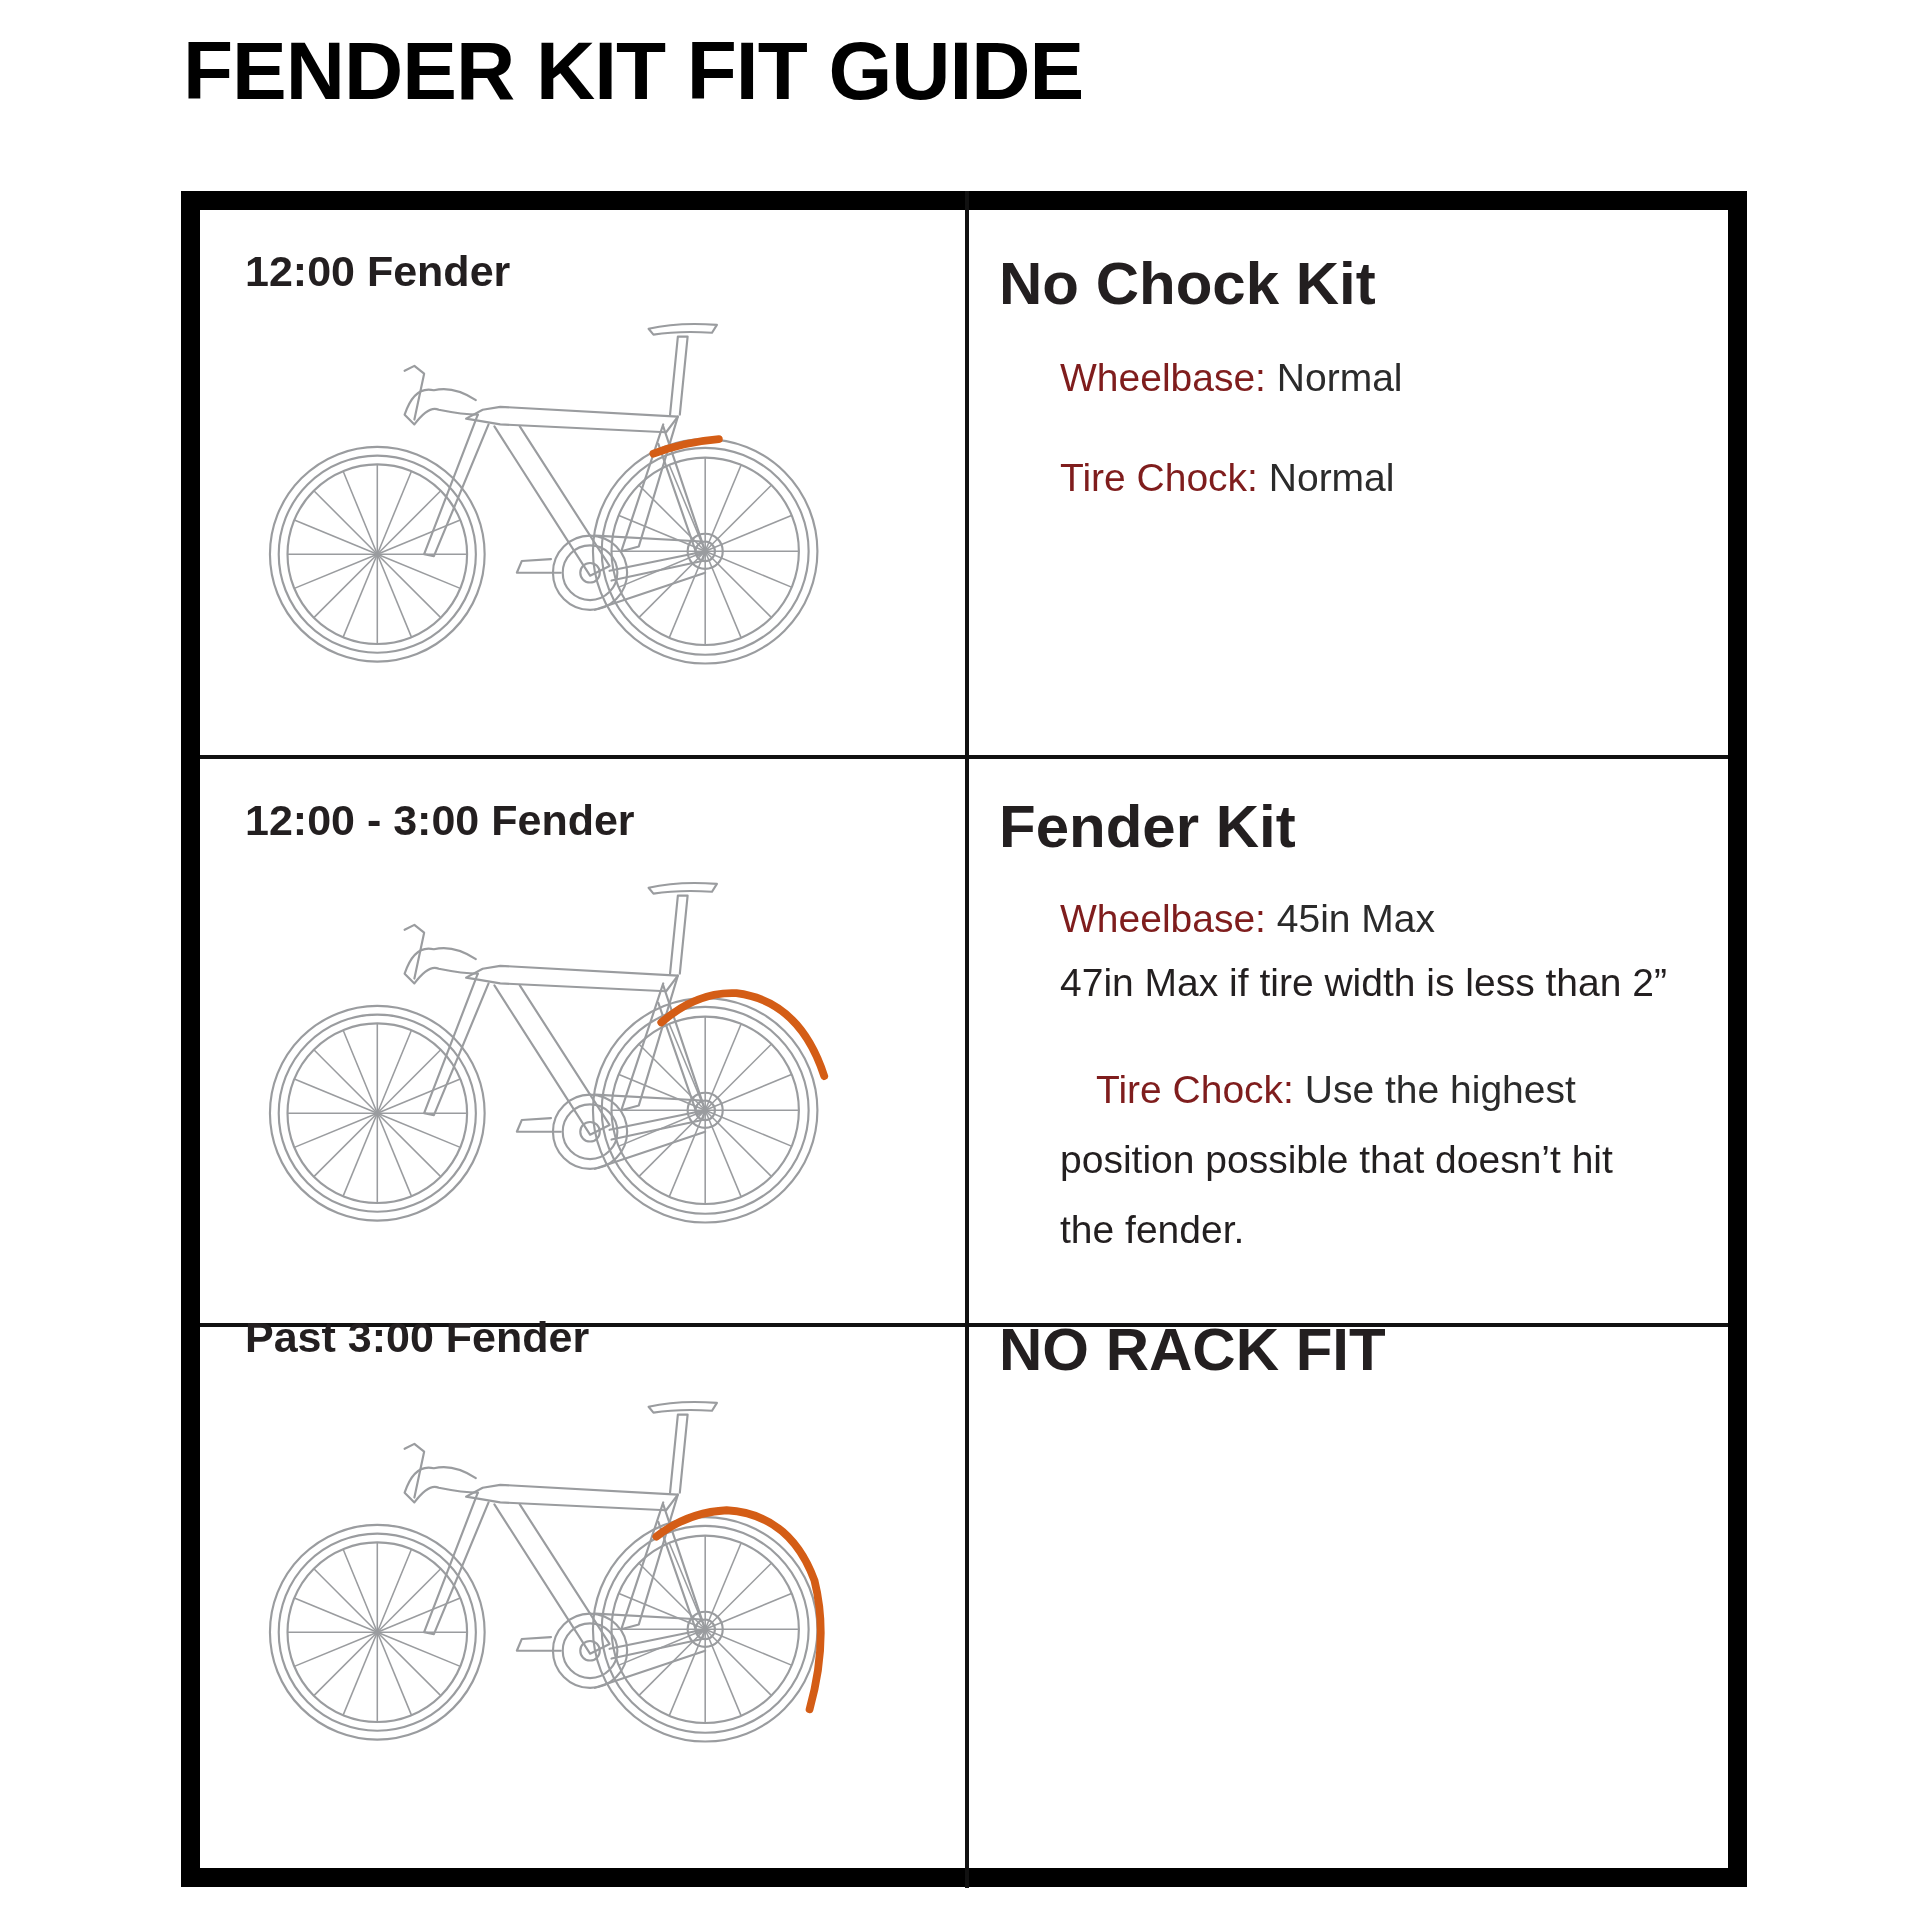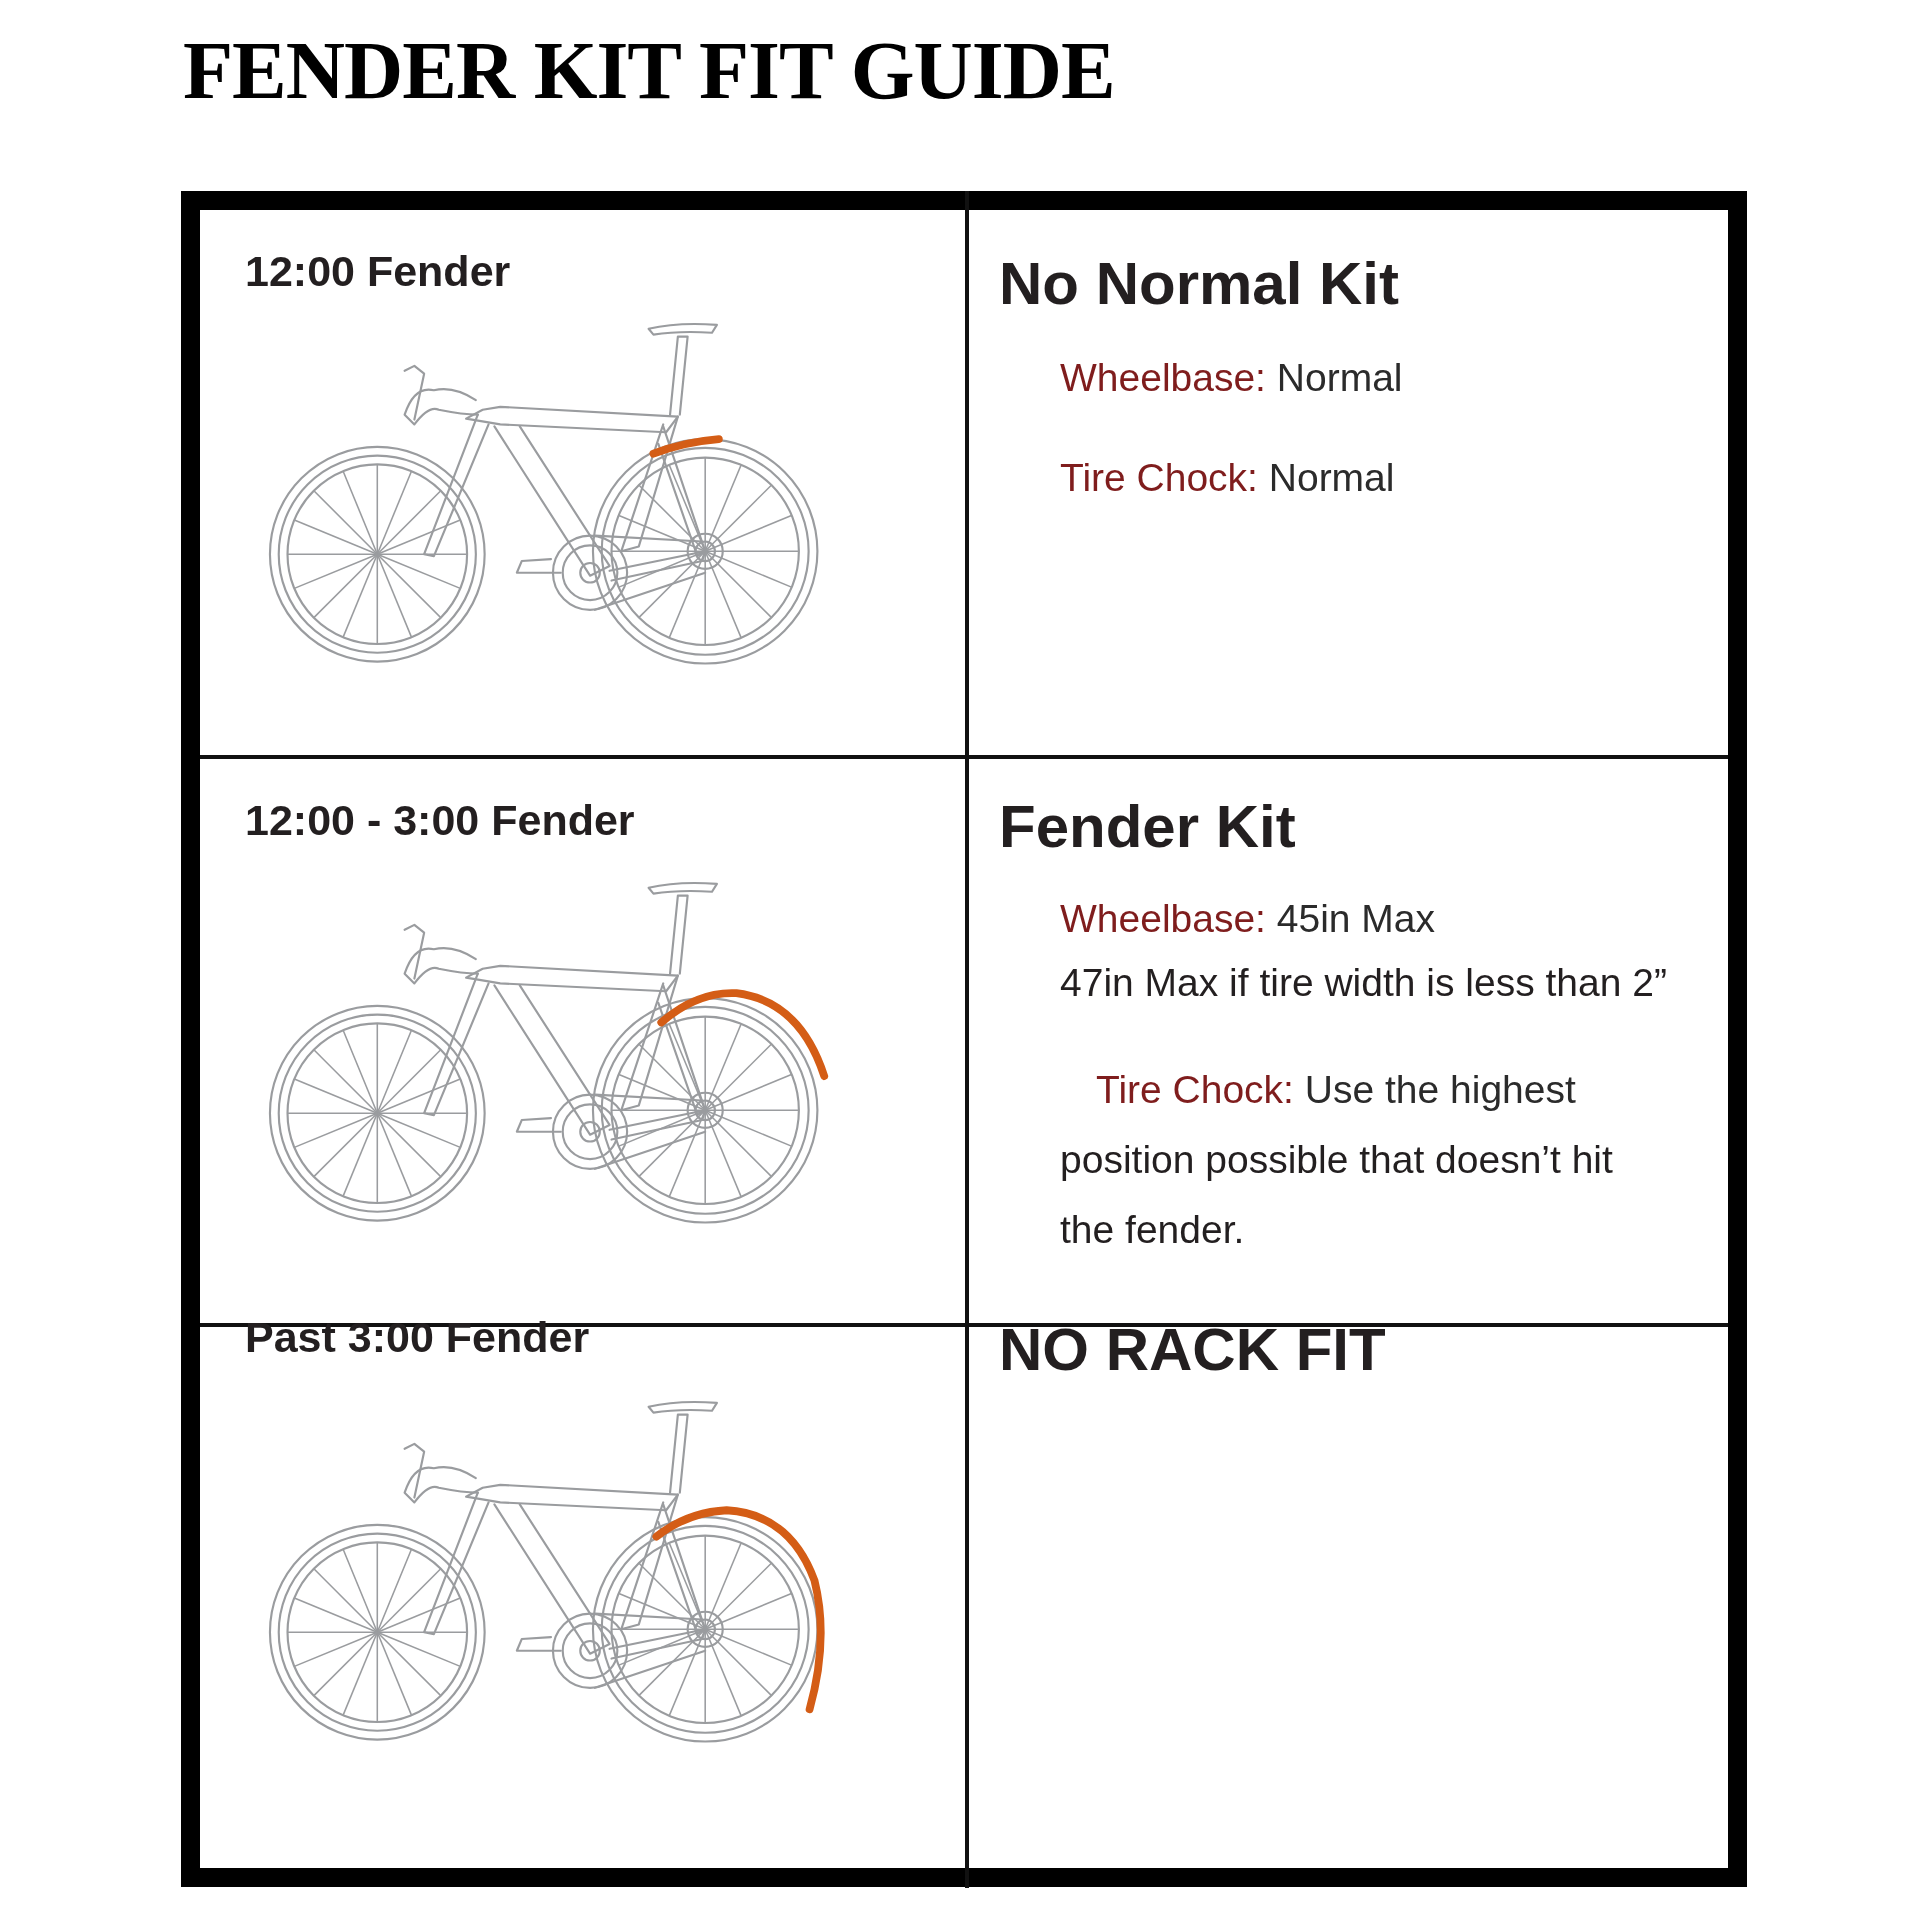--- a/index.html
+++ b/index.html
@@ -13,21 +13,21 @@
       position: relative;
       overflow: hidden;
       font-family: "Liberation Sans", sans-serif;
       color: #111111;
     }
     .page-title {
       position: absolute;
       left: 183px;
       top: 27px;
       margin: 0;
-      font-family: Liberation Serif, serif;
+      font-family: Liberation Sans, sans-serif;
       font-weight: bold;
       font-size: 82px;
       letter-spacing: -1px;
       line-height: 88px;
       color: #000000;
     }
     .frame {
       position: absolute;
       left: 181px;
       top: 191px;
@@ -176,21 +176,21 @@
         <line x1="448" y1="240" x2="359" y2="203"></line>
           <line x1="448" y1="240" x2="537" y2="277"></line>
         <line x1="448" y1="240" x2="537" y2="203"></line>
           <line x1="448" y1="240" x2="359" y2="277"></line>
       </g>
       <path d="M395 140 Q425 128 462 125" fill="none" stroke="#d45d16" stroke-width="8" stroke-linecap="round"></path>
     </svg>
   </div>
 
   <div class="cell cell-right row-1">
-    <h2 class="kit-title">No Normal Kit</h2>
+    <h2 class="kit-title">No Chock Kit</h2>
     <div class="spec-line" style="top:146px;">
       <span class="spec-label">Wheelbase:</span>
       <span class="spec-value">Normal</span>
     </div>
     <div class="spec-line" style="top:246px;">
       <span class="spec-label">Tire Chock:</span>
       <span class="spec-value">Normal</span>
     </div>
   </div>
 

